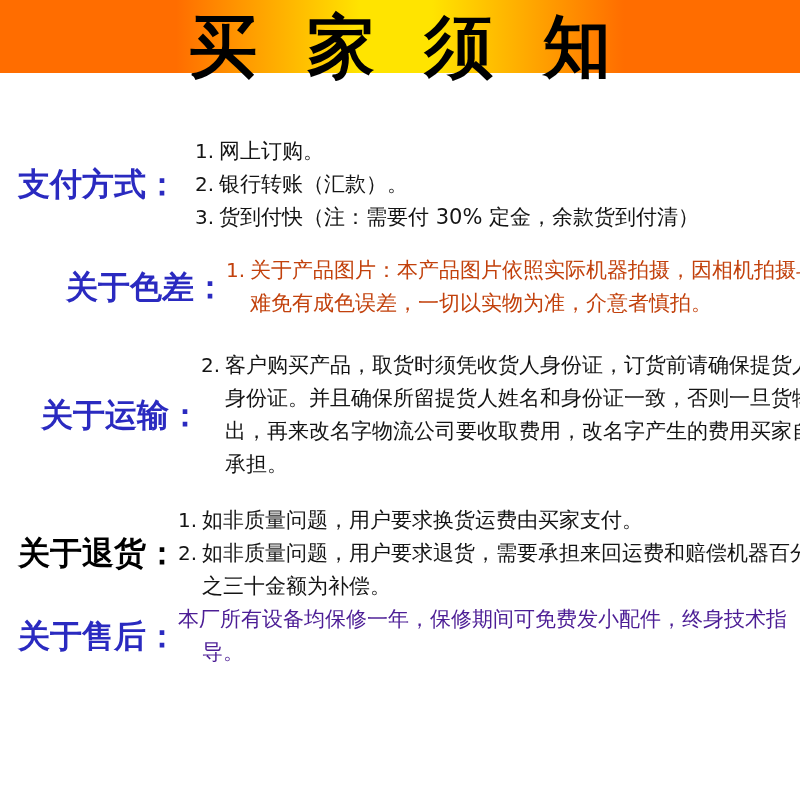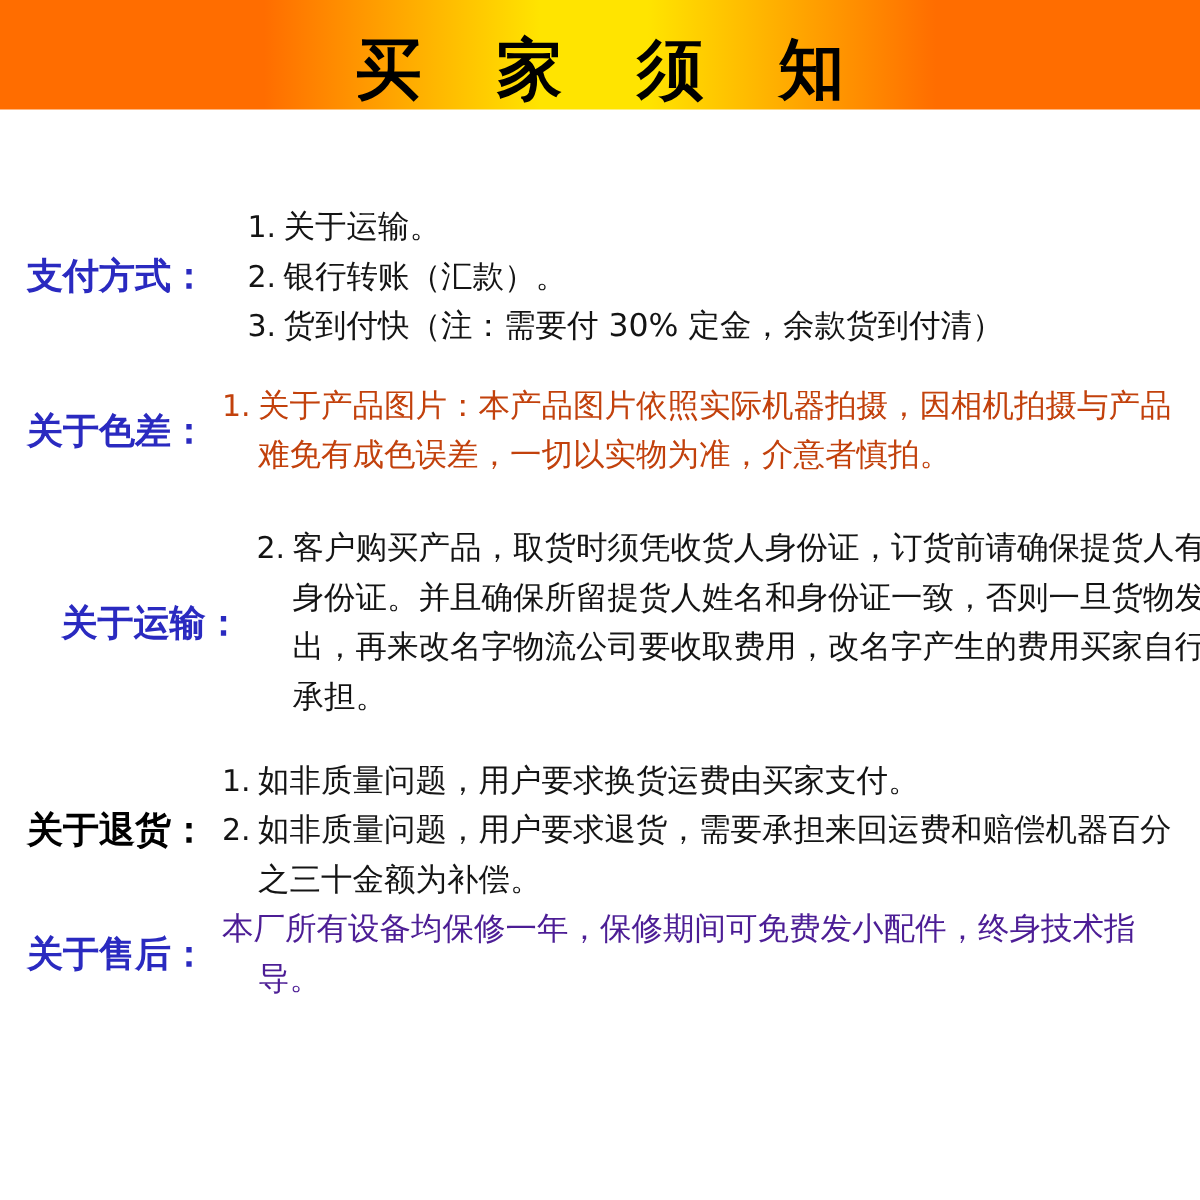--- a/index.html
+++ b/index.html
@@ -17,42 +17,42 @@
   }
   
   .banner {
     width: 800px;
     height: 73px;
     display: flex;
     align-items: center;
     justify-content: center;
   }
   .banner-title {
-    font-size: 44px;
+    font-size: 68px;
     font-weight: bold;
     color: #000000;
     letter-spacing: 50px;
     padding-left: 50px; 
     white-space: nowrap;
     line-height: 1;
     margin-top: 20px;
   }
   
   .sections {
     width: 800px;
   }
   .section {
     display: flex;
     align-items: center;
   }
   .section .label {
     flex: 0 0 148px;
     padding-left: 18px;
     box-sizing: border-box;
-    font-size: 24px;
+    font-size: 32px;
     font-weight: bold;
     white-space: nowrap;
     line-height: 33px;
   }
   .section .content {
     flex: 0 0 640px;
     width: 640px;
     font-size: 21px;
     line-height: 33px;
     color: #141414;
@@ -85,27 +85,27 @@
 <body>
 
 <div class="page" style="background: rgb(255, 255, 255);">
   <div class="banner" style="background: linear-gradient(90deg, rgb(255, 109, 0) 0%, rgb(255, 109, 0) 22%, rgb(255, 228, 0) 45%, rgb(255, 228, 0) 54%, rgb(255, 109, 0) 78%, rgb(255, 109, 0) 100%);">
     <div class="banner-title" style="color: rgb(0, 0, 0);">买家须知</div>
   </div>
   <div class="sections">
       <div class="section section-0 indent">
         <div class="label" style="color: rgb(42, 42, 192);">支付方式：</div>
         <div class="content" style="color: rgb(20, 20, 20);">
-          <div class="item"><span class="num">1.</span><span>关于运输。</span></div>
+          <div class="item"><span class="num">1.</span><span>网上订购。</span></div>
           <div class="item"><span class="num">2.</span><span>银行转账（汇款）。</span></div>
           <div class="item"><span class="num">3.</span><span>货到付快（注：需要付 30% 定金，余款货到付清）</span></div>
         </div>
       </div>
       <div class="section section-1">
-        <div class="label" style="color: rgb(42, 42, 192);">关于色差：</div>
+        <div class="label" style="color: rgb(42, 42, 192); margin-left: 48px;">关于色差：</div>
         <div class="content" style="color: #c2410c;">
           <div class="item"><span class="num">1.</span><span>关于产品图片：本产品图片依照实际机器拍摄，因相机拍摄与产品难免有成色误差，一切以实物为准，介意者慎拍。</span></div>
         </div>
       </div>
       <div class="section section-2">
         <div class="label" style="color: rgb(42, 42, 192); margin-left: 23px;">关于运输：</div>
         <div class="content" style="color: rgb(20, 20, 20);">
           <div class="item"><span class="num">2.</span><span>客户购买产品，取货时须凭收货人身份证，订货前请确保提货人有身份证。并且确保所留提货人姓名和身份证一致，否则一旦货物发出，再来改名字物流公司要收取费用，改名字产生的费用买家自行承担。</span></div>
         </div>
       </div>

